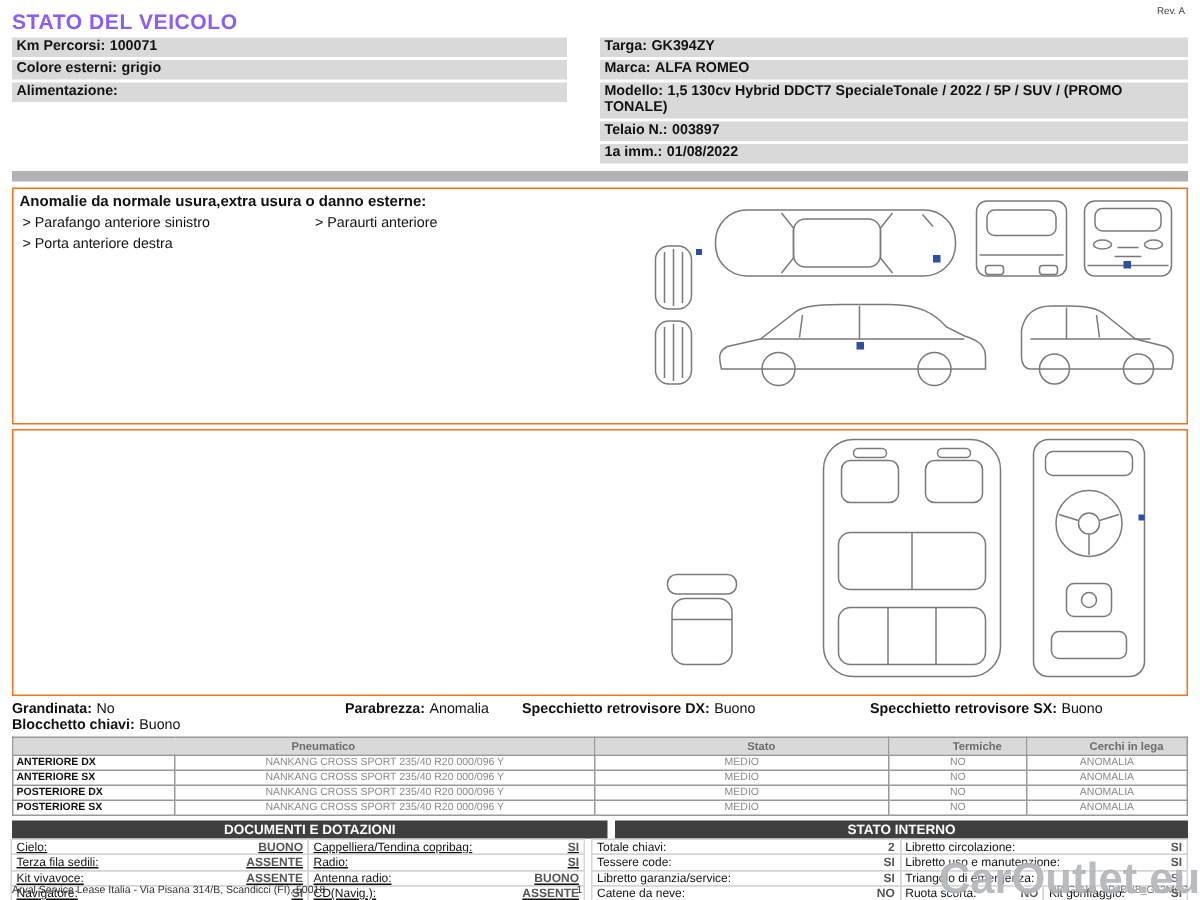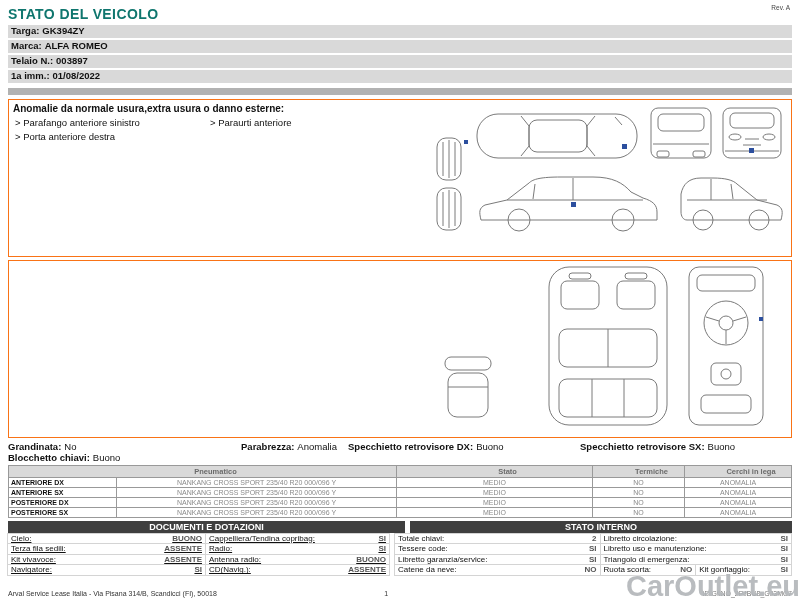--- a/index.html
+++ b/index.html
@@ -1,19 +1,19 @@
 <!DOCTYPE html>
 <html><head>
 <meta charset="utf-8">
 <style>
   html,body{margin:0;padding:0;background:#e8e8e8;}
   .page{width:800px;height:600px;position:relative;background:#fff;overflow:hidden;
         font-family:"Liberation Sans", sans-serif;color:#111;margin:0 auto;}
   .content{padding:6px 8px 0;}
-  .doc-title{color:#0f766e;font-weight:bold;font-size:14px;letter-spacing:.4px;height:16px;}
+  .doc-title{color:#8b5cf6;font-weight:bold;font-size:14px;letter-spacing:.4px;height:16px;}
   .rev{position:absolute;top:4px;right:10px;font-size:6.5px;color:#444;}
 
   .header-cols{display:flex;gap:22px;margin-top:3px;}
   .hcol-left{width:370px;}
   .hcol-right{flex:1;}
   .field-row{background:#d9d9d9;font-size:9.5px;font-weight:bold;padding:1px 3px;margin-bottom:2px;
              min-height:10px;line-height:1.15;}
   .field-row .val{margin-left:3px;}
 
   .sep-bar{height:7px;background:#b2b2b2;margin:3px 0 4px;}
@@ -22,21 +22,21 @@
   .anomaly-box.external{height:156px;}
   .anomaly-box.internal{height:176px;}
   .box-title{font-size:10px;font-weight:bold;padding:3px 4px 1px;}
   .damage-grid{display:grid;grid-template-columns:195px 195px;font-size:9.5px;padding:2px 6px;row-gap:3px;}
   .diagram-svg{position:absolute;top:4px;right:4px;}
   svg .outline{stroke:#7a7a7a;fill:none;stroke-width:1;}
 
   .summary-row{display:flex;font-size:9.5px;margin-top:2px;height:11px;line-height:11px;}
   .summary-row .pair-inline .lbl, .blocchetto-row .lbl{font-weight:bold;margin-top:16px;}
   .summary-row .pair-inline .val, .blocchetto-row .val{margin-left:3px;}
-  .sw1{width:222px;} .sw2{width:118px;text-align:center;} .sw3{width:232px;}
+  .sw1{width:222px;} .sw2{width:118px;} .sw3{width:232px;}
   .blocchetto-row{font-size:9.5px;height:11px;line-height:11px;margin-bottom:2px;}
 
   .tyre-table{width:784px;border-collapse:collapse;table-layout:fixed;font-size:7px;margin-top:1px;}
   .tyre-table th,.tyre-table td{border:1px solid #999;padding:0 2px;height:9px;line-height:9px;overflow:hidden;white-space:nowrap;}
   .tyre-table th{background:#d9d9d9;color:#6b6b6b;font-size:7.5px;height:11px;line-height:11px;text-align:center;padding-left:28px;}
   .tyre-table td.pos{font-weight:bold;color:#111;}
   .tyre-table td.tyre,.tyre-table td.val{text-align:center;color:#8a8a8a;}
 
   .section-headers{display:flex;gap:5px;margin-top:3px;}
   .section-header{background:#3f3f3f;color:#fff;font-weight:bold;font-size:9px;text-align:center;
@@ -61,26 +61,40 @@
 </head>
 <body>
 
 <div class="page">
   <div class="rev">Rev. A</div>
   <div class="content">
 
     <div class="doc-title">STATO DEL VEICOLO</div>
 
     <div class="header-cols">
+      <div class="hcol-left">
+        <div class="field-row">
+          <span class="lbl">Km Percorsi:</span><span class="val">100071</span>
+        </div>
+        <div class="field-row">
+          <span class="lbl">Colore esterni:</span><span class="val">grigio</span>
+        </div>
+        <div class="field-row">
+          <span class="lbl">Alimentazione:</span><span class="val"></span>
+        </div>
+      </div>
       <div class="hcol-right">
         <div class="field-row">
           <span class="lbl">Targa:</span><span class="val">GK394ZY</span>
         </div>
         <div class="field-row">
           <span class="lbl">Marca:</span><span class="val">ALFA ROMEO</span>
+        </div>
+        <div class="field-row">
+          <span class="lbl">Modello:</span><span class="val">1,5 130cv Hybrid DDCT7 SpecialeTonale / 2022 / 5P / SUV / (PROMO TONALE)</span>
         </div>
         <div class="field-row">
           <span class="lbl">Telaio N.:</span><span class="val">003897</span>
         </div>
         <div class="field-row">
           <span class="lbl">1a imm.:</span><span class="val">01/08/2022</span>
         </div>
       </div>
     </div>
 

